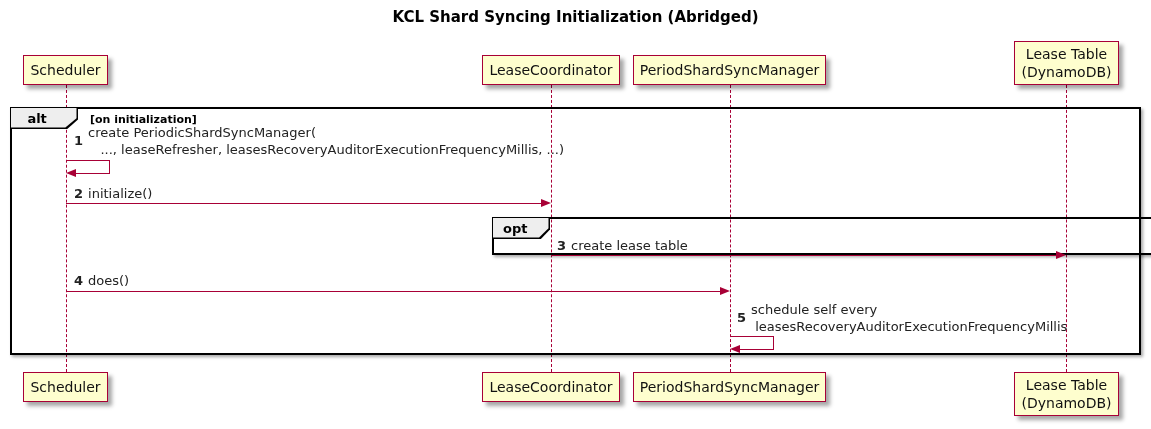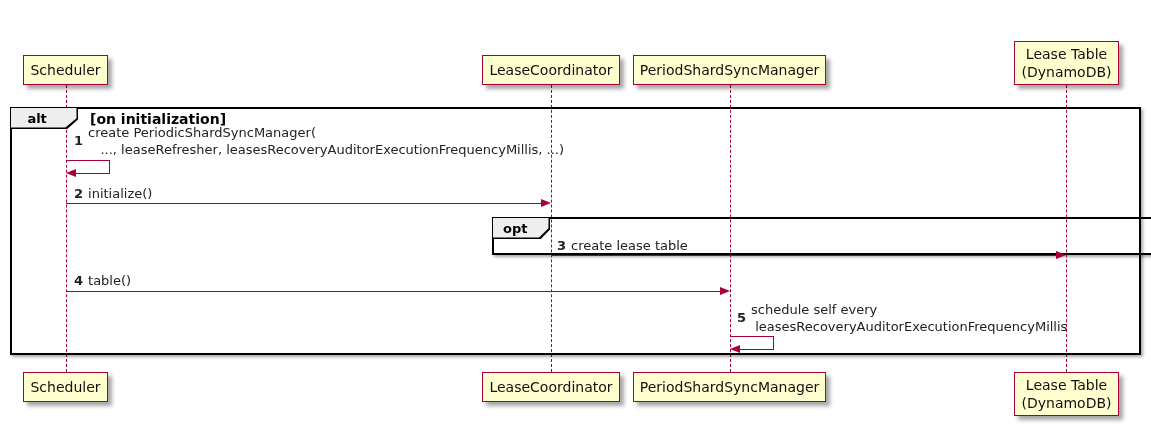--- a/index.html
+++ b/index.html
@@ -26,37 +26,38 @@
     position:absolute; border:2px solid #000; box-sizing:border-box;
     box-shadow:2px 2px 3px rgba(0,0,0,0.35); background:transparent;padding-left:28px;
   }
   .ptag { position:absolute; top:-1px; left:-1px; }
   .ptag-bg { position:absolute; inset:0; background:#000;
     clip-path:polygon(0 0,100% 0,100% 55%,84% 100%,0 100%); }
   .ptag-bg::after { content:""; position:absolute; left:0; top:0; right:1.5px; bottom:1.5px;
     background:#EEEEEE; clip-path:polygon(0 0,100% 0,100% 53%,83% 100%,0 100%); }
   .ptag-label { position:absolute; left:0; top:0; width:78%; text-align:center;
     font-size:13px; font-weight:bold; color:#000; line-height:21px; }
-  .cond { position:absolute; font-size:14px; font-weight:bold; color:#000; line-height:21px; }
+  .cond { position:absolute; font-size:11px; font-weight:bold; color:#000; line-height:21px; }
   .msg { position:absolute; display:flex; align-items:center; gap:5px;
     font-size:13px; color:#222; line-height:1.28; }
   .msg .num { font-weight:bold; }
   .msg .txt { white-space:pre; }
   .aline { position:absolute; height:0; border-top:1.2px solid #A80036; }
   .vline { position:absolute; width:0; border-left:1.2px solid #A80036; }
   .ahead { position:absolute; width:0; height:0;
     border-top:4px solid transparent; border-bottom:4px solid transparent; }
   .ahead.right { border-left:10px solid #A80036; }
   .ahead.left  { border-right:10px solid #A80036; }
 </style>
 </head>
 <body>
 
 <div class="canvas">
 
+  <div class="title">KCL Shard Syncing Initialization (Abridged)</div>
 
   <div class="lifeline" style="left:65.5px"></div>
   <div class="lifeline" style="left:550.5px"></div>
   <div class="lifeline" style="left:729.5px"></div>
   <div class="lifeline" style="left:1065.5px"></div>
 
   <div class="pbox" style="left:23px;top:55px;width:85px;height:30px"><span>Scheduler</span></div>
   <div class="pbox" style="left:482px;top:55px;width:138px;height:30px"><span>LeaseCoordinator</span></div>
   <div class="pbox" style="left:633px;top:55px;width:193px;height:30px"><span>PeriodShardSyncManager</span></div>
   <div class="pbox" style="left:1014px;top:41px;width:105px;height:44px"><span>Lease Table
@@ -96,21 +97,21 @@
 
   <div class="msg" style="left:557px;top:238px">
     <span class="num">3</span>
     <span class="txt">create lease table</span>
   </div>
   <div class="aline" style="left:551px;top:255px;width:505px"></div>
   <div class="ahead right" style="left:1056px;top:251px"></div>
 
   <div class="msg" style="left:74px;top:273px">
     <span class="num">4</span>
-    <span class="txt">table()</span>
+    <span class="txt">does()</span>
   </div>
   <div class="aline" style="left:66px;top:291px;width:655px"></div>
   <div class="ahead right" style="left:720px;top:287px"></div>
 
   <div class="msg" style="left:737px;top:302px">
     <span class="num">5</span>
     <span class="txt">schedule self every
  leasesRecoveryAuditorExecutionFrequencyMillis</span>
   </div>
   <div class="aline" style="left:730px;top:336px;width:44px"></div>

